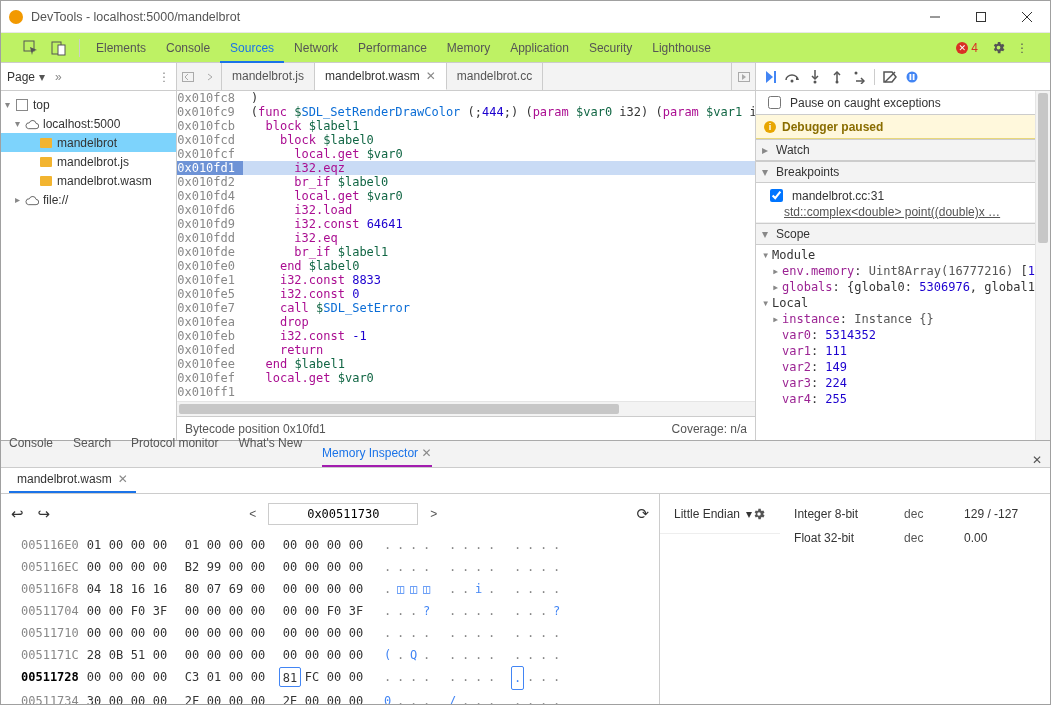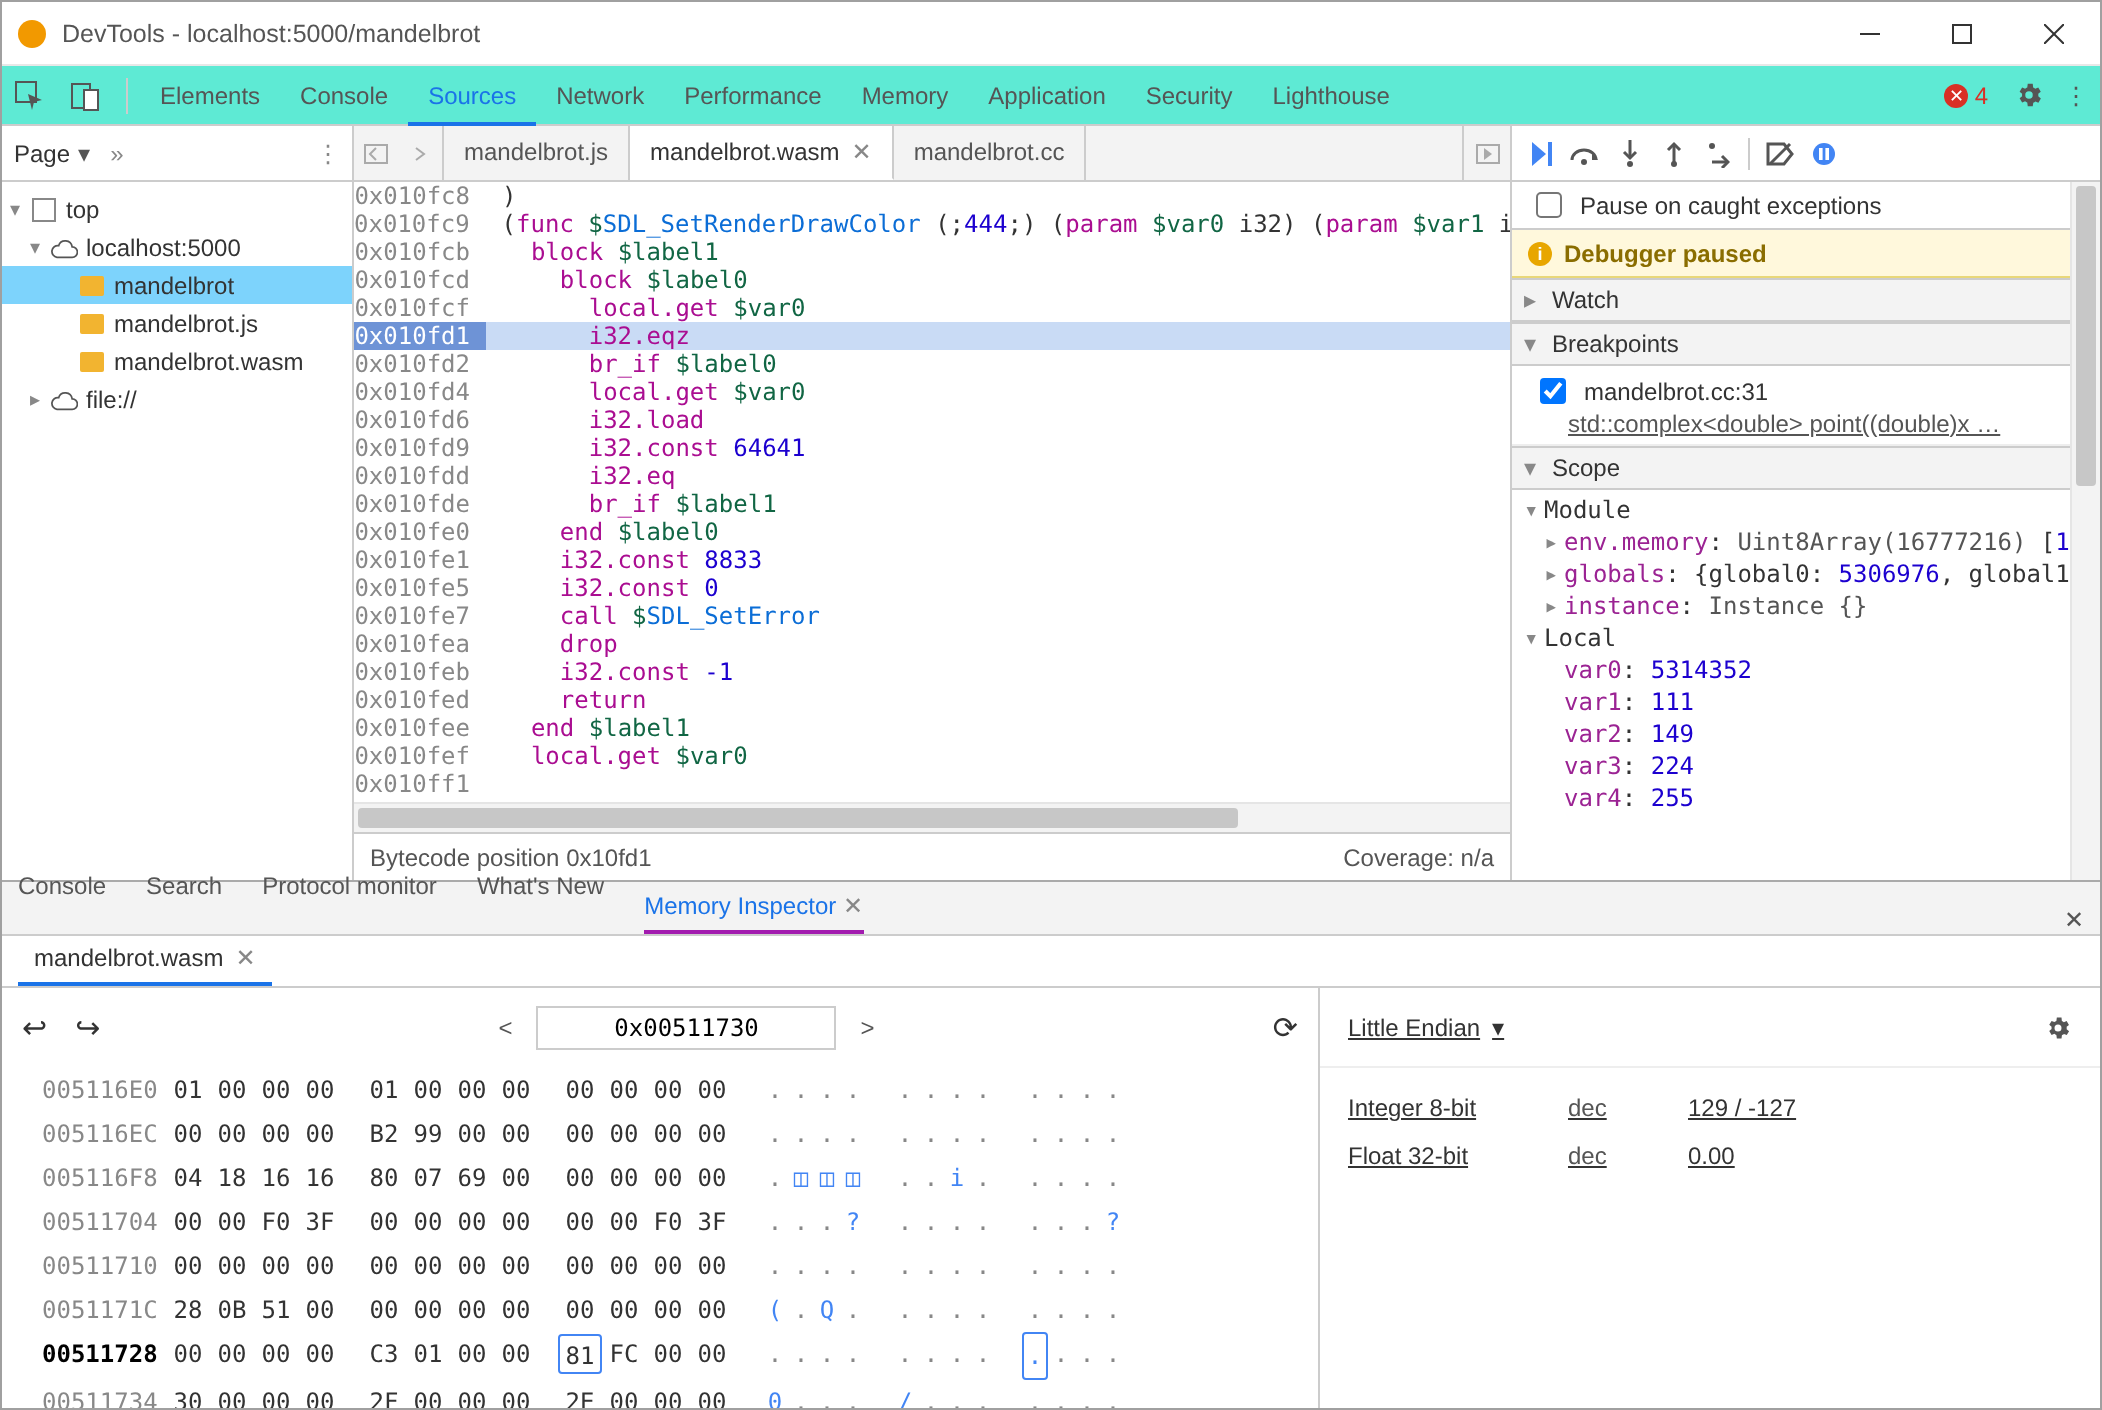--- a/index.html
+++ b/index.html
@@ -4,21 +4,21 @@
 <style>
   * { box-sizing: border-box; }
   body { margin:0; font-family:"Segoe UI",Arial,sans-serif; font-size:12px; color:#333; background:#fff; overflow:hidden;}
   .window { width:1051px; height:705px; border:1px solid #a0a0a0; display:flex; flex-direction:column; background:#fff;}
   
   .titlebar{height:32px; display:flex; align-items:center; background:#fff; border-bottom:1px solid #e8e8e8;}
   .titlebar .app-icon{width:14px;height:14px;border-radius:50%;background:#f29900;margin:0 8px;}
   .titlebar .title{flex:1;color:#555;font-size:12.5px;}
   .win-btn{width:46px;height:32px;display:flex;align-items:center;justify-content:center;color:#555;}
   
-  .main-toolbar{height:30px;display:flex;align-items:center;border-bottom:1px solid #ccc;background:#5eead4;padding:0 0;}
+  .main-toolbar{height:30px;display:flex;align-items:center;border-bottom:1px solid #ccc;background:#bef264;padding:0 16px;}
   .device-btn{width:28px;height:26px;display:flex;align-items:center;justify-content:center;}
   .tb-sep{width:1px;height:18px;background:#ccc;margin:0 6px;}
   .main-tab{padding:0 10px;height:30px;line-height:30px;color:#555;cursor:default;}
   .main-tab.active{color:#1a73e8;border-bottom:2px solid #1a73e8;}
   .tb-spacer{flex:1;}
   .error-badge{display:flex;align-items:center;margin-right:8px;}
   .error-badge .circ{width:12px;height:12px;border-radius:50%;background:#d93025;display:flex;align-items:center;justify-content:center;color:#fff;font-size:9px;margin-right:3px;}
   .error-badge .cnt{color:#d93025;}
   .gear-btn,.menu-btn{width:24px;height:26px;display:flex;align-items:center;justify-content:center;color:#555;}
   
@@ -94,21 +94,21 @@
   .hex-row{display:flex;gap:0;}
   .hex-row.current .haddr{color:#000;font-weight:700;}
   .haddr{width:62px;color:#888;}
   .hcell{width:22px;text-align:center;color:#333;}
   .hcell.group-gap{margin-left:10px;}
   .hcell.sel{border:1px solid #4285f4;border-radius:2px;line-height:20px;height:20px;margin-top:1px;}
   .hascii{margin-left:14px;display:flex;}
   .acell{width:13px;text-align:center;color:#888;}
   .acell.blue{color:#4285f4;}
   .acell.sel{border:1px solid #4285f4;border-radius:2px;color:#4285f4;}
-  .mi-right{width:390px;display:flex;flex-direction:column;text-decoration:underline;}
+  .mi-right{width:390px;display:flex;}
   .endian-bar{height:40px;display:flex;align-items:center;padding:0 14px;border-bottom:1px solid #eee;}
   .endian-select{display:flex;align-items:center;gap:6px;color:#333;}
   .endian-bar .spacer{flex:1;}
   .value-table{padding:8px 14px;}
   .vrow{display:flex;height:24px;align-items:center;}
   .vlabel{width:110px;}
   .vmode{width:60px;color:#555;}
   .vval{flex:1;}
   .hscroll-track{height:15px;background:#f3f3f3;border-top:1px solid #e5e5e5;position:relative;}
   .hscroll-thumb{position:absolute;top:2px;bottom:2px;left:2px;width:440px;background:#c7c7c7;border-radius:2px;}
@@ -355,22 +355,22 @@
         <div class="row2">std::complex&lt;double&gt; point((double)x …</div>
       </div>
       <div class="sec-head">
           <span class="arrow">▾</span>
           <span>Scope</span>
         </div>
       <div class="scope-body">
         <div class="scope-row"><span class="arrow">▾</span><span>Module</span></div>
         <div class="scope-row" style="padding-left:16px;"><span class="arrow">▸</span><span class="pname">env.memory</span>: <span class="ptype">Uint8Array(16777216)</span> [<span class="num">101</span>, …</div>
         <div class="scope-row" style="padding-left:16px;"><span class="arrow">▸</span><span class="pname">globals</span>: {global0: <span class="num">5306976</span>, global1: <span class="num">65…</span></div>
+        <div class="scope-row"><span class="arrow">▾</span><span>Local</span></div>
         <div class="scope-row" style="padding-left:16px;"><span class="arrow">▸</span><span class="pname">instance</span>: <span class="ptype">Instance {}</span></div>
-        <div class="scope-row"><span class="arrow">▾</span><span>Local</span></div>
         <div id="scope-vars">
             <div class="scope-row" style="padding-left: 26px;"><span class="pname">var0</span>: <span class="num">5314352</span></div>
             <div class="scope-row" style="padding-left: 26px;"><span class="pname">var1</span>: <span class="num">111</span></div>
             <div class="scope-row" style="padding-left: 26px;"><span class="pname">var2</span>: <span class="num">149</span></div>
             <div class="scope-row" style="padding-left: 26px;"><span class="pname">var3</span>: <span class="num">224</span></div>
             <div class="scope-row" style="padding-left: 26px;"><span class="pname">var4</span>: <span class="num">255</span></div>
           </div>
       </div>
       <div class="sidebar-scroll">
           <div class="thumb"></div>

